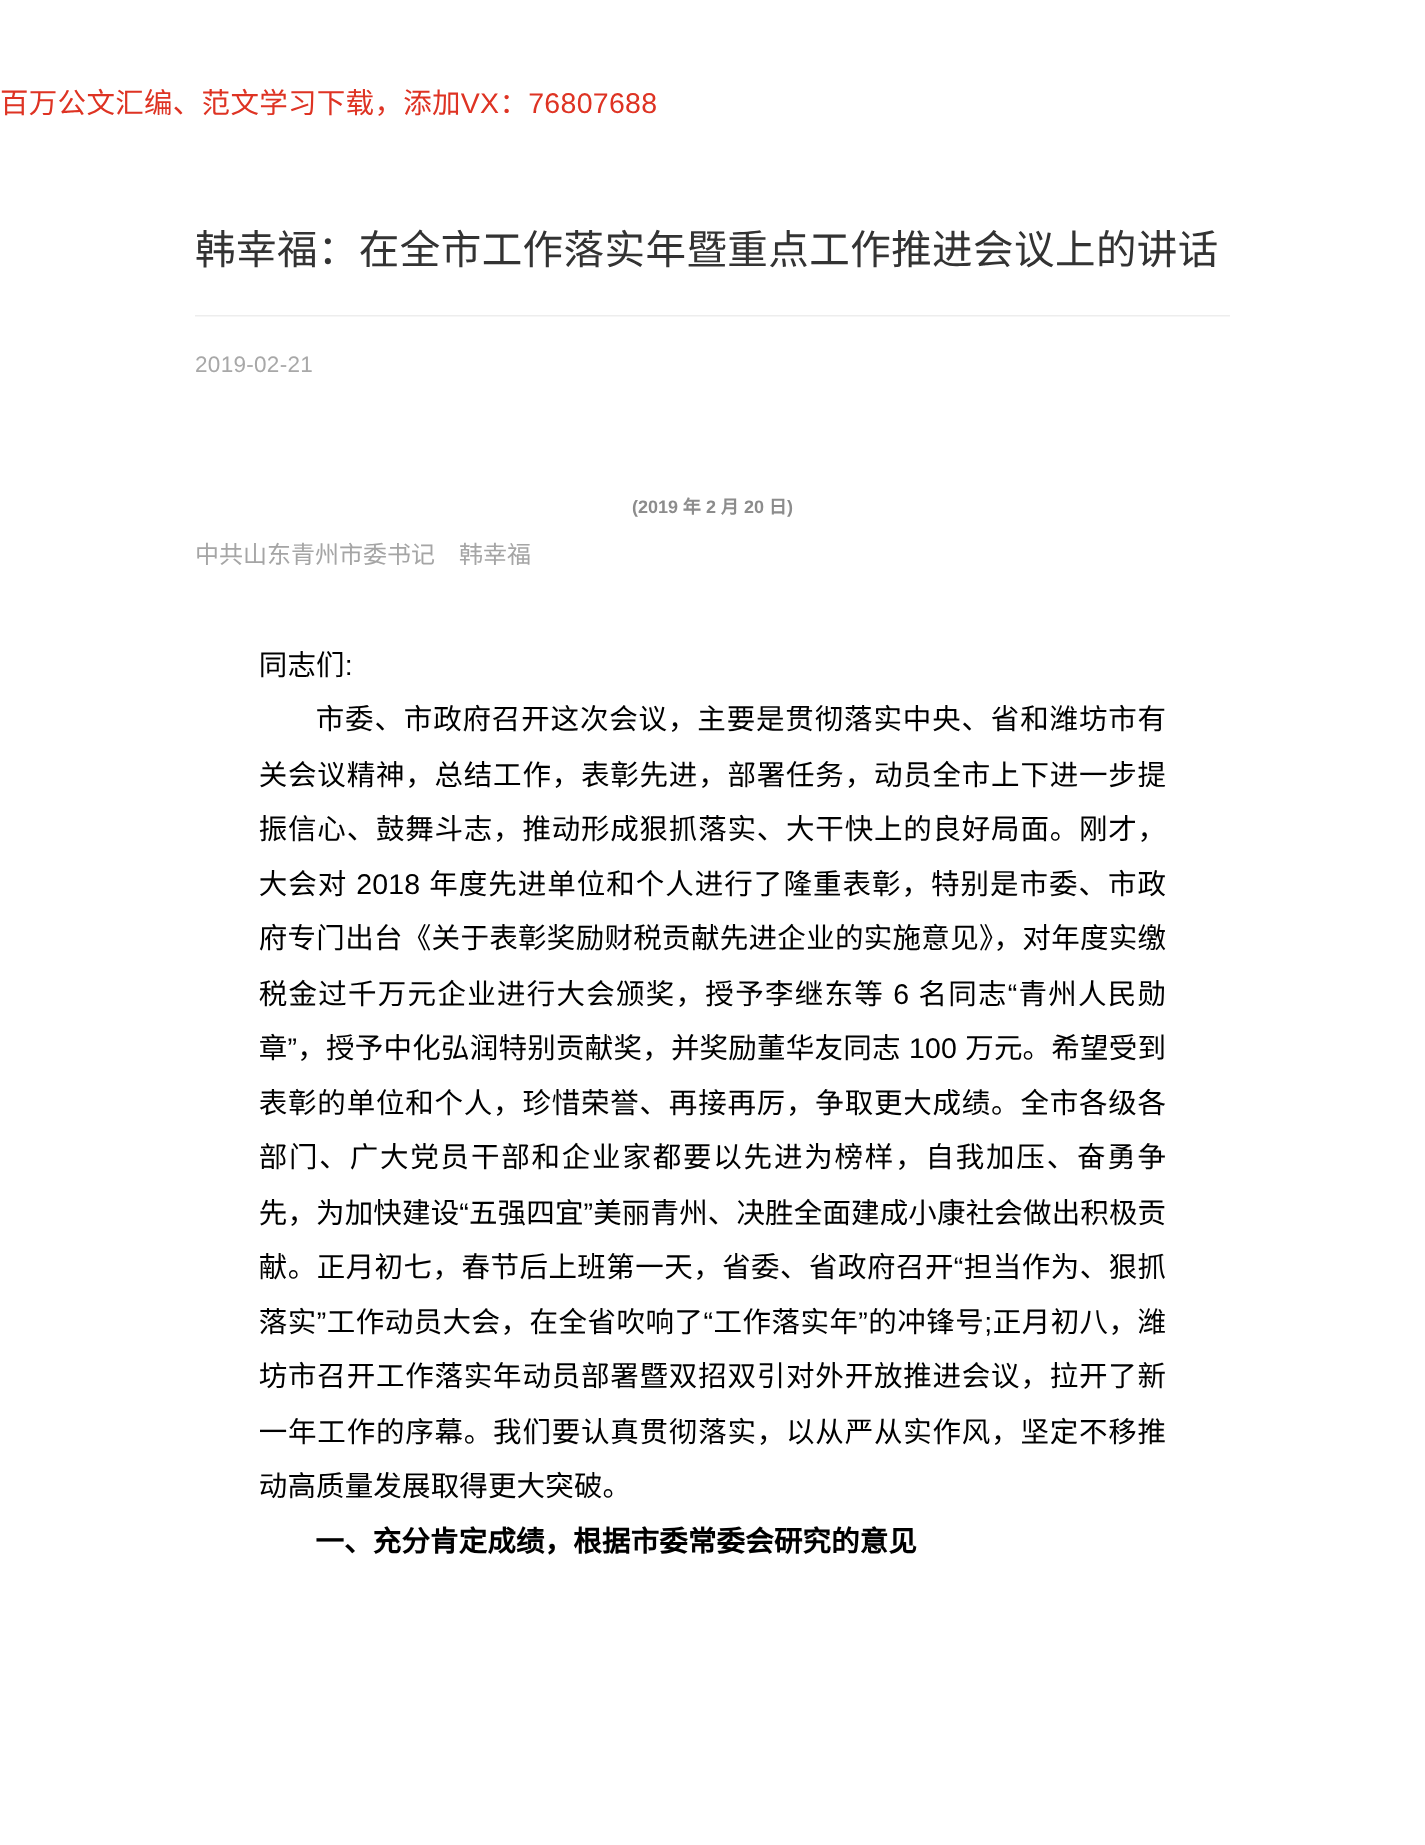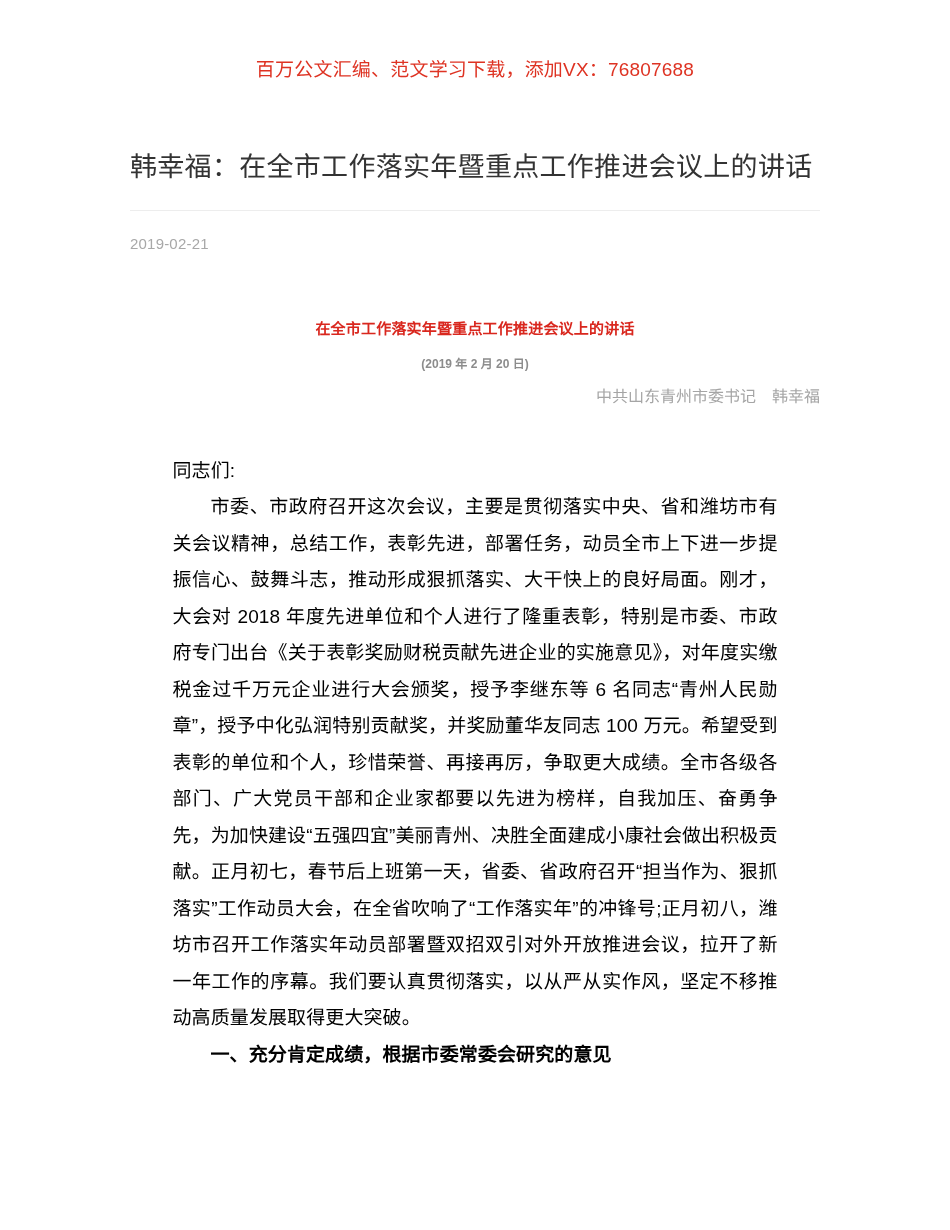--- a/index.html
+++ b/index.html
@@ -18,21 +18,21 @@
 
   .page {
     width: 950px;
     min-height: 1230px;
     box-sizing: border-box;
     background: #ffffff;
   }
 
   
   .promo-banner {
-    text-align: center;
+    text-align: left;
     color: #de3323;
     font-size: 19px;
     letter-spacing: 0.2px;
     padding-top: 57px;
     padding-bottom: 0;
     line-height: 1.4;
     white-space: nowrap;
   }
 
   
@@ -80,21 +80,21 @@
   }
   .doc-date {
     text-align: center;
     color: #8c8c8c;
     font-weight: bold;
     font-size: 12px;
     line-height: 30px;
     margin-top: 7px;
   }
   .doc-byline {
-    text-align: right;
+    text-align: left;
     color: #a5a5a5;
     font-size: 16px;
     line-height: 28px;
     margin-top: 4px;
   }
 
   .doc-body {
     margin: 0 auto;
     width: 605px;
     padding-top: 42px;
@@ -127,21 +127,20 @@
     <h1 class="article-title">韩幸福：在全市工作落实年暨重点工作推进会议上的讲话</h1>
 
     <hr class="title-divider">
 
     <div class="article-meta">
       <div>2019-02-21</div>
     </div>
   </div>
 
   <div class="doc">
-    <div class="doc-heading">在全市工作落实年暨重点工作推进会议上的讲话</div>
     <div class="doc-date">(2019 年 2 月 20 日)</div>
     <div class="doc-byline">中共山东青州市委书记　韩幸福</div>
 
     <div class="doc-body" id="doc-body">
         <p class="p-flush">同志们:</p>
         <p class="p-indent">市委、市政府召开这次会议，主要是贯彻落实中央、省和潍坊市有关会议精神，总结工作，表彰先进，部署任务，动员全市上下进一步提振信心、鼓舞斗志，推动形成狠抓落实、大干快上的良好局面。刚才，大会对 2018 年度先进单位和个人进行了隆重表彰，特别是市委、市政府专门出台《关于表彰奖励财税贡献先进企业的实施意见》，对年度实缴税金过千万元企业进行大会颁奖，授予李继东等 6 名同志“青州人民勋章”，授予中化弘润特别贡献奖，并奖励董华友同志 100 万元。希望受到表彰的单位和个人，珍惜荣誉、再接再厉，争取更大成绩。全市各级各部门、广大党员干部和企业家都要以先进为榜样，自我加压、奋勇争先，为加快建设“五强四宜”美丽青州、决胜全面建成小康社会做出积极贡献。正月初七，春节后上班第一天，省委、省政府召开“担当作为、狠抓落实”工作动员大会，在全省吹响了“工作落实年”的冲锋号;正月初八，潍坊市召开工作落实年动员部署暨双招双引对外开放推进会议，拉开了新一年工作的序幕。我们要认真贯彻落实，以从严从实作风，坚定不移推动高质量发展取得更大突破。</p>
         <p class="p-section-heading">一、充分肯定成绩，根据市委常委会研究的意见</p>
       </div>
   </div>
 

